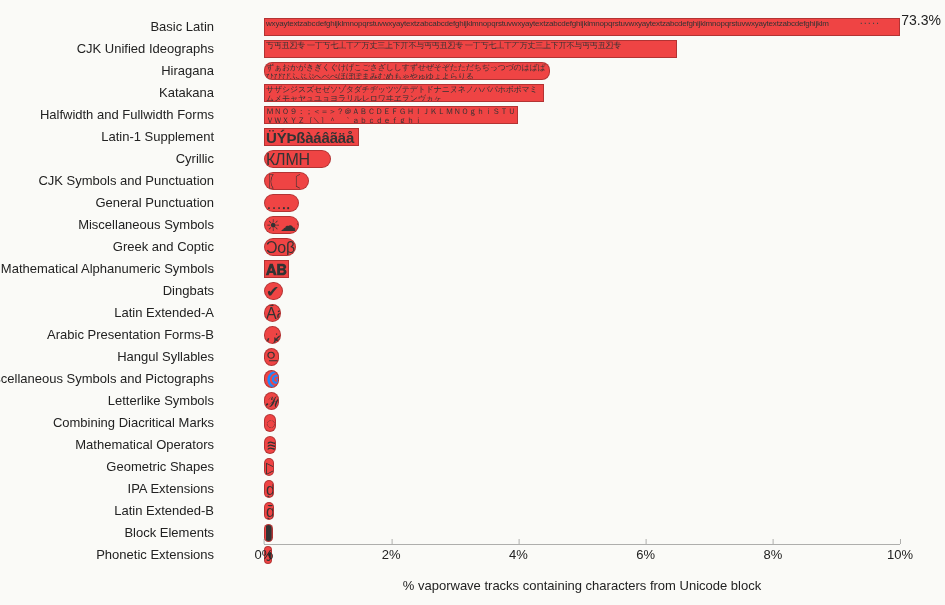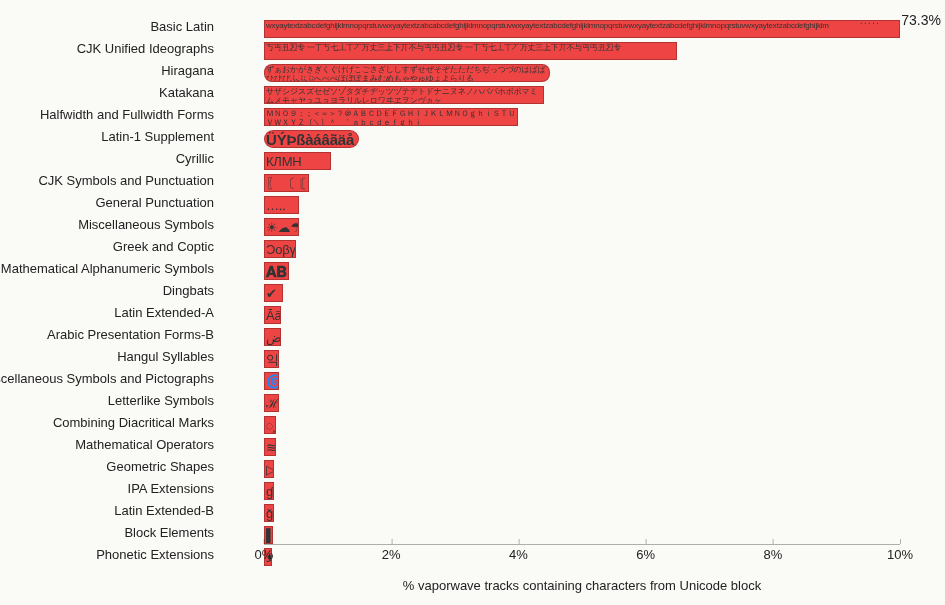--- a/index.html
+++ b/index.html
@@ -23,21 +23,21 @@
     position: absolute;
     left: 264px;
     top: 16px;
     width: 636px;   
     height: 528px;  
   }
   .row {
     position: relative;
     height: 22px;
     display: flex;
-    align-items: flex-end;
+    align-items: center;
   }
   .y-label {
     position: absolute;
     right: 680px; 
     width: 256px;
     text-align: right;
     font-size: 13px;
     color: #222;
     line-height: 22px;
     white-space: nowrap;
@@ -56,21 +56,21 @@
     letter-spacing: -0.2px;
   }
   .bar.two-line { font-size: 8px; line-height: 9px; white-space: normal; word-break: break-all; }
   .bar .inner {
     position: absolute;
     inset: 0;
     padding: 0 1px;
     overflow: hidden;
   }
   .bar.big-glyph { font-size: 15px; line-height: 18px; font-weight: 600; }
-  .bar.med-glyph { font-size: 13px; line-height: 18px; }
+  .bar.med-glyph { font-size: 16px; line-height: 18px; border-radius: 9px; }
   .break-marker {
     position: absolute;
     top: 14px;
     right: 65px;
     font-size: 11px;
     color: #444;
     letter-spacing: 1px;
   }
   .break-value {
     position: absolute;
@@ -146,21 +146,21 @@
         </div>
       </div>
       <div class="row">
         <div class="y-label">Halfwidth and Fullwidth Forms</div>
         <div class="bar two-line" style="width: 254.4px; font-family: Liberation Serif, serif;">
           <div class="inner">ＭＮＯ９：；＜＝＞？＠ＡＢＣＤＥＦＧＨＩＪＫＬＭＮＯｇｈｉＳＴＵＶＷＸＹＺ［＼］＾＿｀ａｂｃｄｅｆｇｈｉ</div>
         </div>
       </div>
       <div class="row">
         <div class="y-label">Latin-1 Supplement</div>
-        <div class="bar big-glyph" style="width: 95.4px; border-radius: 9px;">
+        <div class="bar big-glyph" style="width: 95.4px;">
           <div class="inner">ÜÝÞßàáâãäå</div>
         </div>
       </div>
       <div class="row">
         <div class="y-label">Cyrillic</div>
         <div class="bar med-glyph" style="width: 66.78px;">
           <div class="inner">КЛМН</div>
         </div>
       </div>
       <div class="row">

